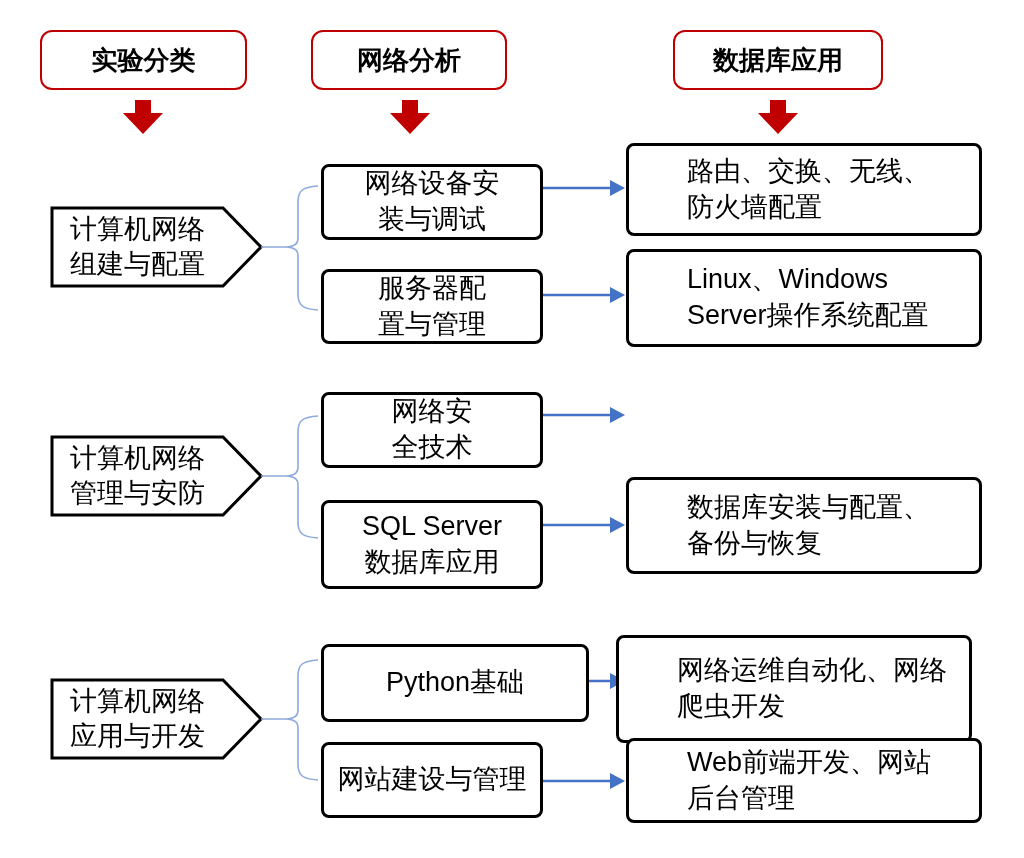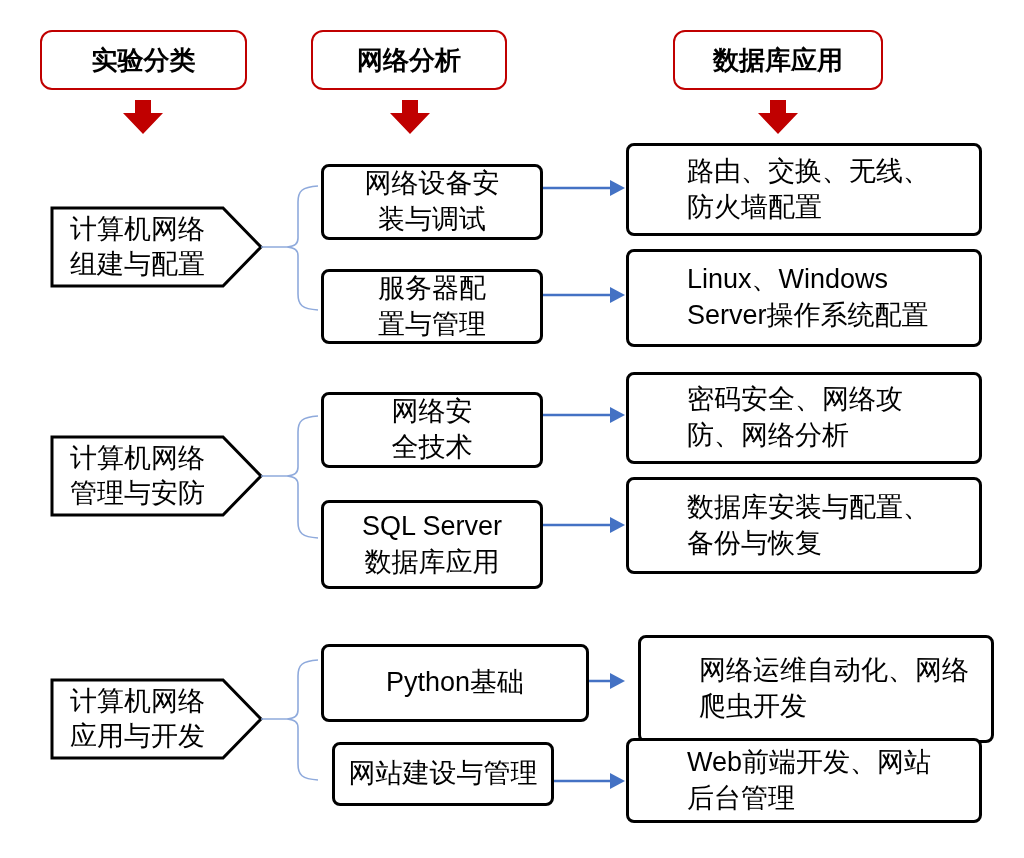--- a/index.html
+++ b/index.html
@@ -110,40 +110,36 @@
 管理与安防</span>
   </div>
   <div class="box mid" style="left:321px;top:392px;width:222px;height:76px">
     <span>网络安
 全技术</span>
   </div>
   <div class="box mid" style="left:321px;top:500px;width:222px;height:89px">
     <span>SQL Server
 数据库应用</span>
   </div>
-  <div class="box right" style="left:626px;top:372px;width:356px;height:92px">
-    <span>密码安全、网络攻
-防、网络分析</span>
-  </div>
   <div class="box right" style="left:626px;top:477px;width:356px;height:97px">
     <span>数据库安装与配置、
 备份与恢复</span>
   </div>
 
   <div class="cat" style="left:52px;top:680px;width:171px;height:78px">
     <span>计算机网络
 应用与开发</span>
   </div>
   <div class="box mid" style="left:321px;top:644px;width:268px;height:78px">
     <span>Python基础</span>
   </div>
-  <div class="box mid" style="left:332px;top:742px;width:222px;height:64px">
+  <div class="box mid" style="left:321px;top:742px;width:222px;height:76px">
     <span>网站建设与管理</span>
   </div>
-  <div class="box right" style="left:638px;top:635px;width:356px;height:108px">
+  <div class="box right" style="left:616px;top:635px;width:356px;height:108px">
     <span>网络运维自动化、网络
 爬虫开发</span>
   </div>
   <div class="box right" style="left:626px;top:738px;width:356px;height:85px">
     <span>Web前端开发、网站
 后台管理</span>
   </div>
 
 </div>
 

